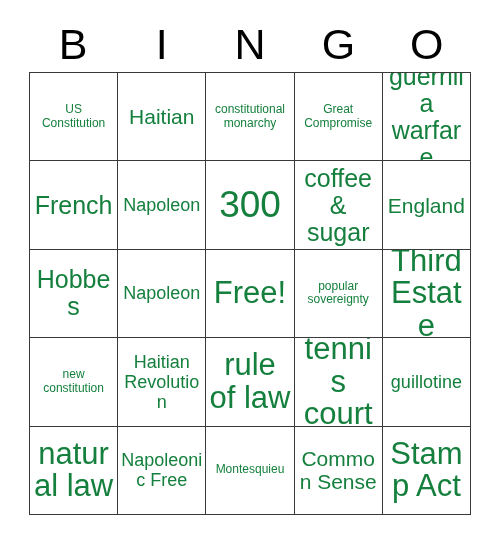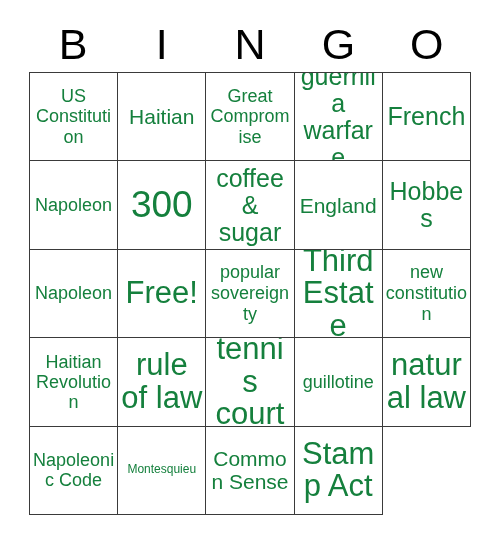--- a/index.html
+++ b/index.html
@@ -71,21 +71,21 @@
   .cell-text {
     display: block;
     width: 100%;
     text-align: center;
     line-height: 1.08;
     word-wrap: break-word;
     color: #15803d;
   }
   
   .sz-xs  { font-size: 12px;  line-height: 1.15; }
-  .sz-s   { font-size: 18px;  line-height: 1.15; }
+  .sz-s   { font-size: 12px;  line-height: 1.15; }
   .sz-m   { font-size: 18px;  line-height: 1.12; }
   .sz-l   { font-size: 21px;  line-height: 1.10; }
   .sz-xl  { font-size: 25px;  line-height: 1.08; }
   .sz-xxl { font-size: 31px;  line-height: 1.05; }
   .sz-huge{ font-size: 37px;  line-height: 1.02; }
 </style>
 </head>
 <body>
 
 <div id="bingo-card">
@@ -98,20 +98,23 @@
     <div class="header-letter">O</div>
   </div>
 
   <div id="grid">
 
     <div class="cell">
         <span class="cell-text sz-s">US Constitution</span>
       </div>
     <div class="cell">
         <span class="cell-text sz-l">Haitian</span>
+      </div>
+    <div class="cell">
+        <span class="cell-text sz-xs">constitutional monarchy</span>
       </div>
     <div class="cell">
         <span class="cell-text sz-s">Great Compromise</span>
       </div>
     <div class="cell">
         <span class="cell-text sz-xl">guerrilla warfare</span>
       </div>
 
     <div class="cell">
         <span class="cell-text sz-xl">French</span>
@@ -158,21 +161,21 @@
         <span class="cell-text sz-xxl">tennis court</span>
       </div>
     <div class="cell">
         <span class="cell-text sz-m">guillotine</span>
       </div>
 
     <div class="cell">
         <span class="cell-text sz-xxl">natural law</span>
       </div>
     <div class="cell">
-        <span class="cell-text sz-m">Napoleonic Code</span>
+        <span class="cell-text sz-m">Napoleonic Free</span>
       </div>
     <div class="cell">
         <span class="cell-text sz-xs">Montesquieu</span>
       </div>
     <div class="cell">
         <span class="cell-text sz-l">Common Sense</span>
       </div>
     <div class="cell">
         <span class="cell-text sz-xxl">Stamp Act</span>
       </div>

